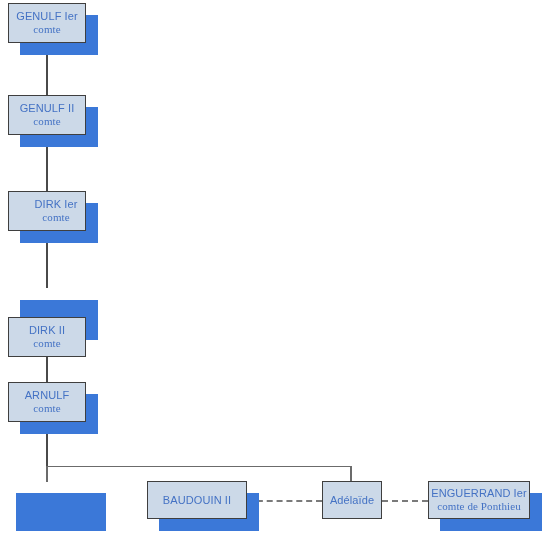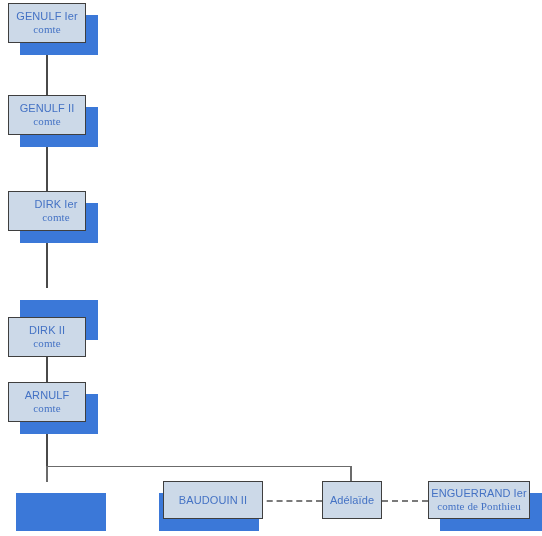--- a/index.html
+++ b/index.html
@@ -114,21 +114,21 @@
     <span class="line1">DIRK II</span>
     <span class="line2">comte</span>
   </div>
 
   <div class="node" style="left:8px; top:382px; width:78px; height:40px;">
     <span class="line1">ARNULF</span>
     <span class="line2">comte</span>
   </div>
 
 
-  <div class="node" style="left:163px; top:481px; width:100px; height:38px;">
+  <div class="node" style="left:147px; top:481px; width:100px; height:38px;">
     <span class="line1">BAUDOUIN II</span>
   </div>
 
   <div class="node" style="left:428px; top:481px; width:102px; height:38px;">
     <span class="line1">ENGUERRAND Ier</span>
     <span class="line2">comte de Ponthieu</span>
   </div>
 
   <div class="node" style="left:322px; top:481px; width:60px; height:38px;">
     <span class="line1">Adélaïde</span>

